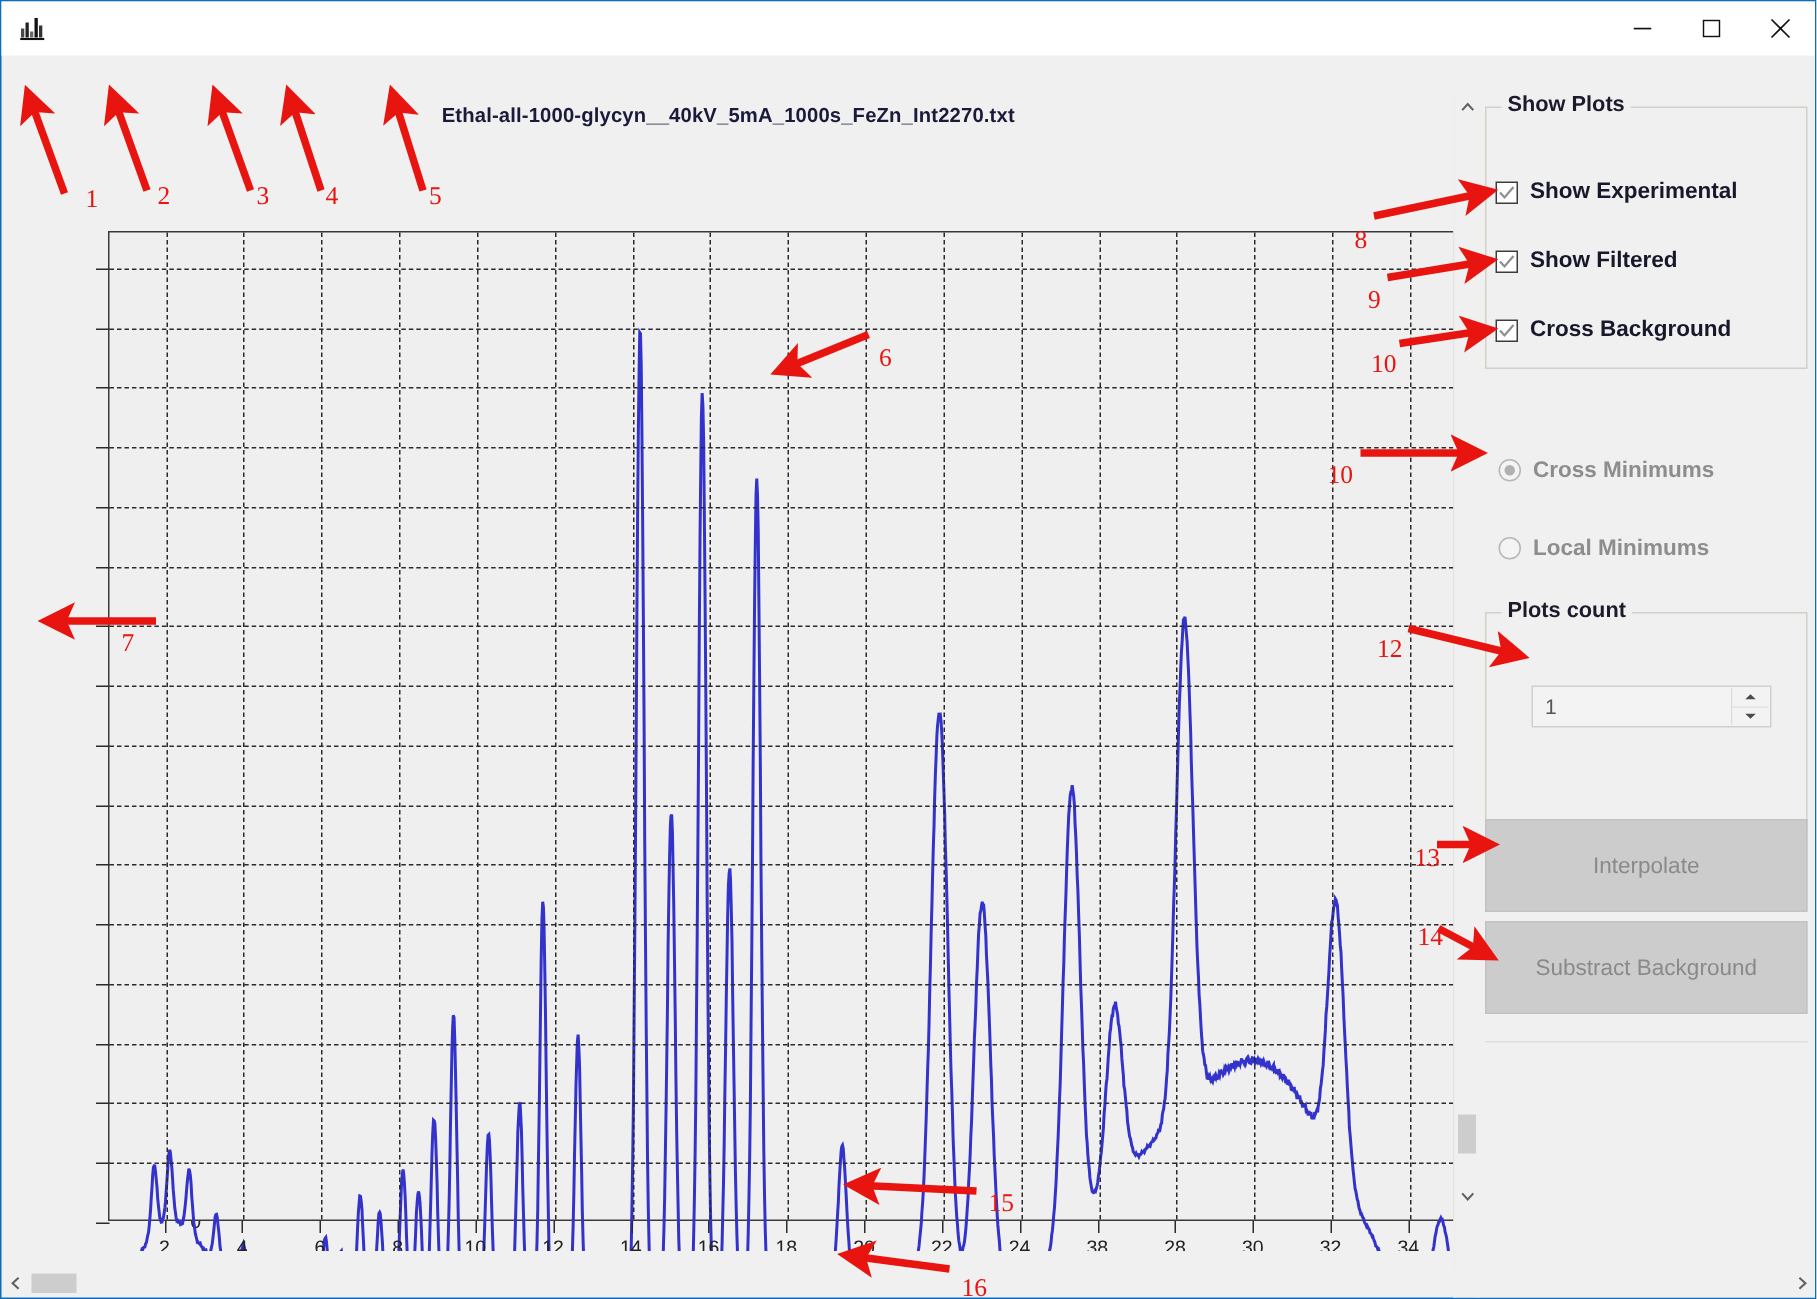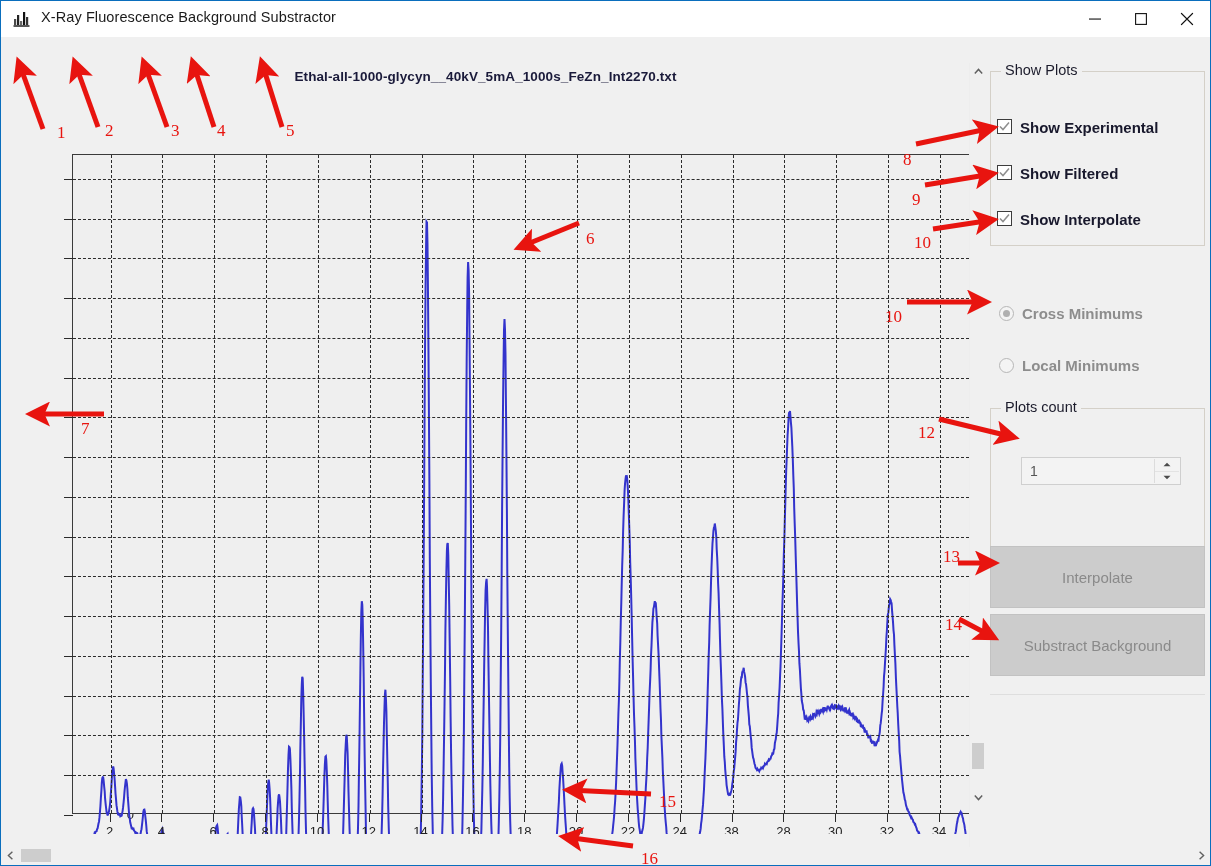--- a/index.html
+++ b/index.html
@@ -44,22 +44,22 @@
   .ylabel-title{position:absolute;left:6px;top:368px;font-size:13.5px;color:#222;
                 transform:rotate(-90deg);transform-origin:left top;white-space:nowrap;}
   .xtick{position:absolute;width:0;border-left:1.3px solid #2b2b2b;}
   .xtlabel{position:absolute;transform:translateX(-50%);font-size:13px;color:#222;white-space:nowrap;}
   .spectrum{position:absolute;left:0;top:60px;width:898px;height:660px;}
 
   
   .rightpane{position:absolute;left:984px;top:62px;width:225px;height:802px;background:#f0f0f0;}
   .groupbox{position:absolute;border:1px solid #d4d0c8;background:#f0f0f0;box-sizing:border-box;}
   .gb-title{position:absolute;top:-10px;left:10px;background:#f0f0f0;padding:0 4px;
-            font-size:14.5px;font-weight:normal;color:#1b1b2b;white-space:nowrap;}
-  .chkrow{position:absolute;left:12px;display:flex;align-items:flex-start;gap:8px;cursor:default;}
+            font-size:14.5px;font-weight:bold;color:#1b1b2b;white-space:nowrap;}
+  .chkrow{position:absolute;left:12px;display:flex;align-items:flex-end;gap:8px;cursor:default;}
   .chkbox{width:15px;height:15px;border:1.3px solid #3c3c3c;background:#fff;
           box-sizing:border-box;position:relative;flex:0 0 auto;}
   .chkbox svg{position:absolute;left:1px;top:1px;}
   .chklabel{font-size:15px;font-weight:bold;color:#18182c;white-space:nowrap;}
   .radiorow{position:absolute;left:14px;display:flex;align-items:center;gap:8px;cursor:default;}
   .radio{width:15px;height:15px;border-radius:50%;border:1.4px solid #b6b6b6;background:#f4f4f4;
          position:relative;box-sizing:border-box;flex:0 0 auto;}
   .radio.sel::after{content:"";position:absolute;left:3px;top:3px;width:7px;height:7px;
                     border-radius:50%;background:#b0b0b0;}
   .radiolabel{font-size:15px;font-weight:bold;color:#8d8d8d;white-space:nowrap;}
@@ -101,21 +101,20 @@
     <span class="app-icon">
       <svg width="20" height="18" viewBox="0 0 20 18">
         <rect x="1" y="9" width="2.2" height="6" fill="#4a4a4a"></rect>
         <rect x="4" y="5" width="2.2" height="10" fill="#222"></rect>
         <rect x="7" y="11" width="2.2" height="4" fill="#6a6a6a"></rect>
         <rect x="10" y="2" width="2.2" height="13" fill="#111"></rect>
         <rect x="13" y="7" width="2.2" height="8" fill="#333"></rect>
         <rect x="0.5" y="15.3" width="16" height="1.4" fill="#111"></rect>
       </svg>
     </span>
-    <span class="title-text">X-Ray Fluorescence Background Substractor</span>
 
     <div class="wbtn wmin">
       <svg width="12" height="12" viewBox="0 0 12 12">
           <rect x="0" y="5.5" width="12" height="1.1" fill="#111"></rect>
         </svg>
     </div>
     <div class="wbtn wmax">
       <svg width="12" height="12" viewBox="0 0 12 12">
           <rect x="0.6" y="0.6" width="10.8" height="10.8" fill="none" stroke="#111" stroke-width="1.1"></rect>
         </svg>
@@ -286,21 +285,21 @@
           </svg>
       </span>
       <span class="chklabel">Show Filtered</span>
     </div>
     <div class="chkrow" style="top:148px">
       <span class="chkbox">
         <svg width="11" height="11" viewBox="0 0 11 11">
             <path d="M1 5.4 L4 8.6 L10 1.6" stroke="#8e8e8e" stroke-width="1.5" fill="none"></path>
           </svg>
       </span>
-      <span class="chklabel">Show Interpolate</span>
+      <span class="chklabel">Cross Background</span>
     </div>
 
     <div class="radiorow" style="top:242px">
       <span class="radio sel"></span>
       <span class="radiolabel">Cross Minimums</span>
     </div>
     <div class="radiorow" style="top:294px">
       <span class="radio"></span>
       <span class="radiolabel">Local Minimums</span>
     </div>
@@ -376,19 +375,19 @@
       <div class="anno-num" style="left: 170px; top: 120px;">3</div>
       <div class="anno-num" style="left: 216px; top: 120px;">4</div>
       <div class="anno-num" style="left: 285px; top: 120px;">5</div>
       <div class="anno-num" style="left: 585px; top: 228px;">6</div>
       <div class="anno-num" style="left: 80px; top: 418px;">7</div>
       <div class="anno-num" style="left: 902px; top: 149px;">8</div>
       <div class="anno-num" style="left: 911px; top: 189px;">9</div>
       <div class="anno-num" style="left: 913px; top: 232px;">10</div>
       <div class="anno-num" style="left: 884px; top: 306px;">10</div>
       <div class="anno-num" style="left: 917px; top: 422px;">12</div>
-      <div class="anno-num" style="left: 942px; top: 546px;">13</div>
+      <div class="anno-num" style="left: 942px; top: 561px;">13</div>
       <div class="anno-num" style="left: 944px; top: 614px;">14</div>
       <div class="anno-num" style="left: 658px; top: 791px;">15</div>
       <div class="anno-num" style="left: 640px; top: 848px;">16</div>
     </div>
 
 </div>
 
 </body></html>

